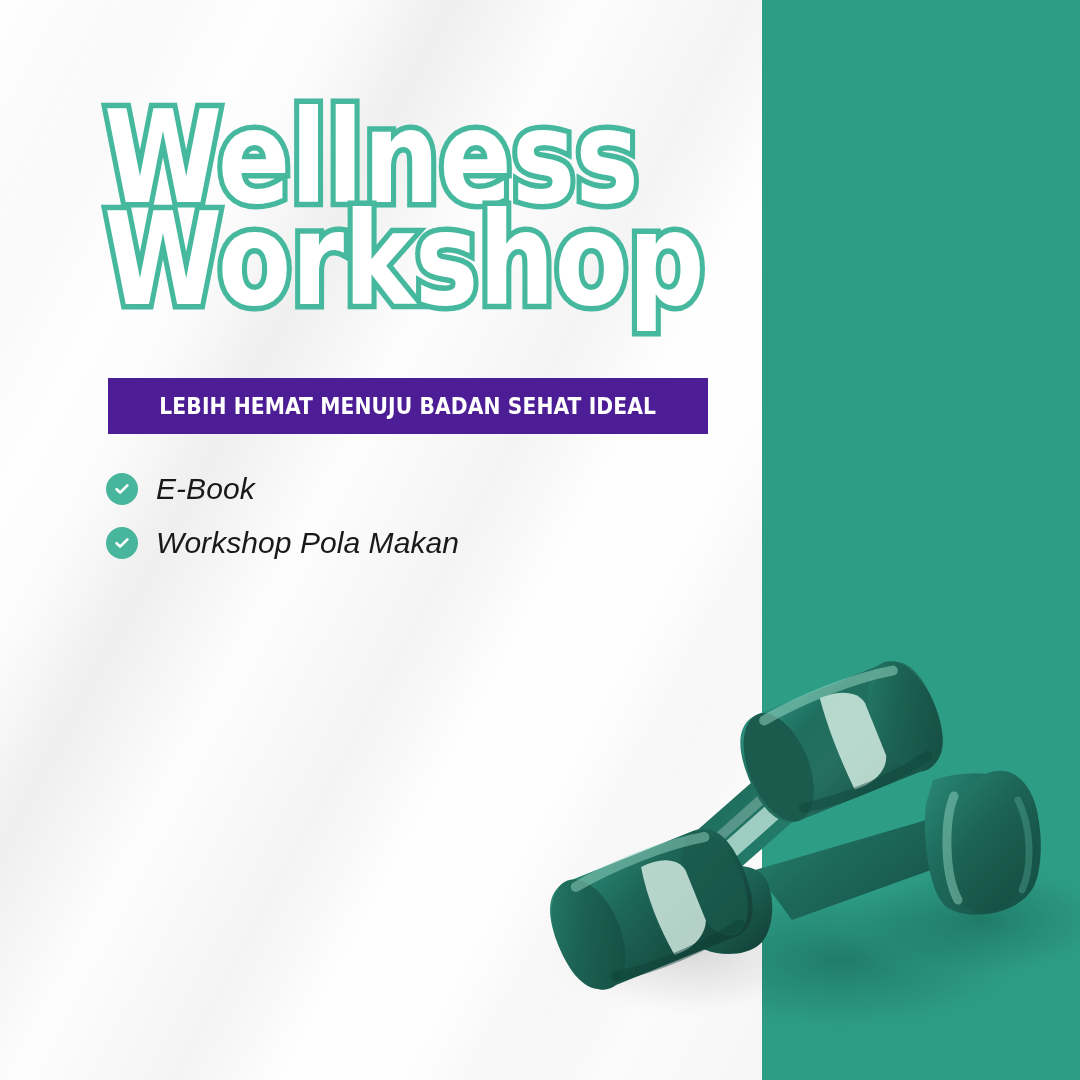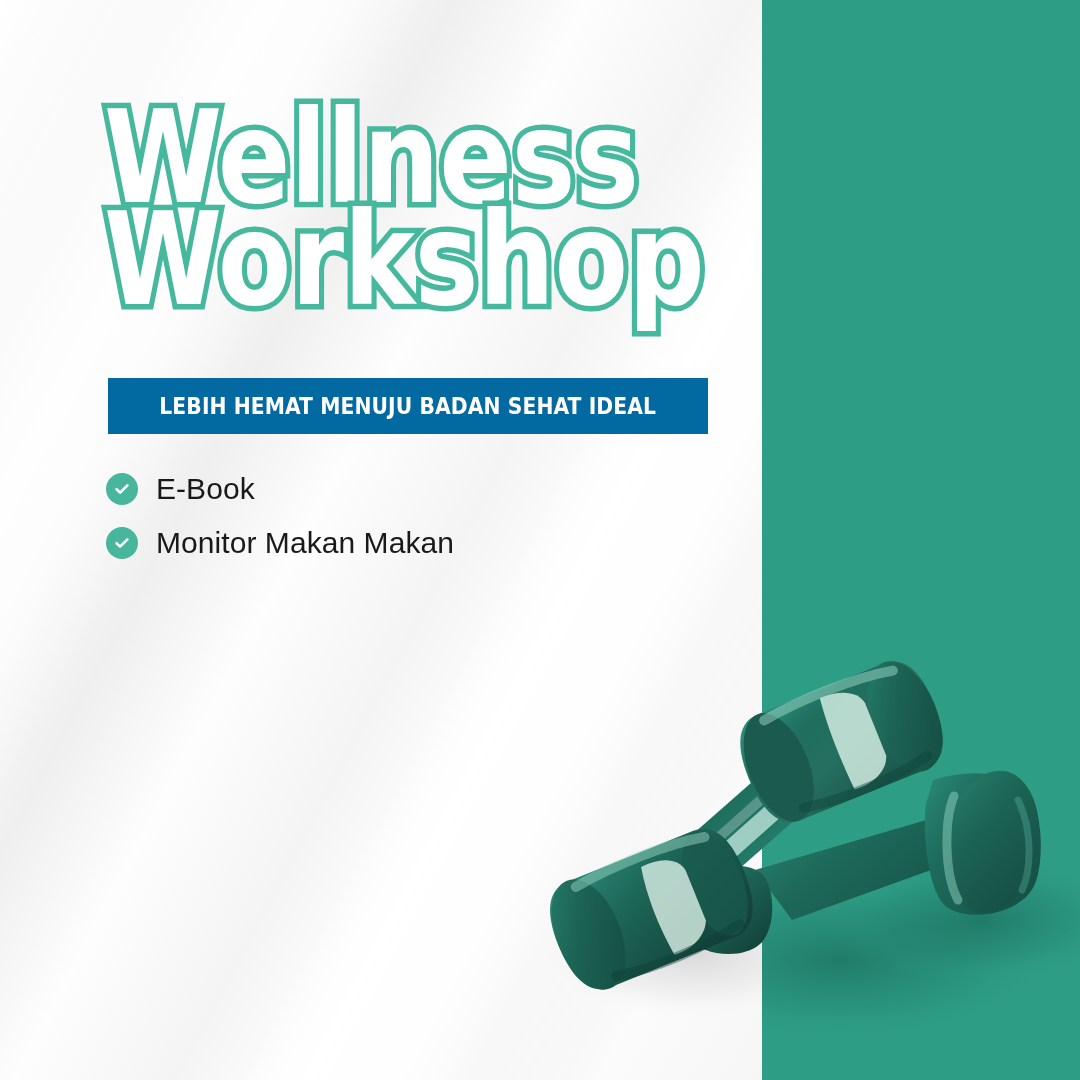--- a/index.html
+++ b/index.html
@@ -81,21 +81,21 @@
   }
   .headline .line.l2 { margin-top: -6px; }
 
   
   .subtitle-bar {
     position: absolute;
     left: 108px;
     top: 378px;
     width: 600px;
     height: 56px;
-    background: #0369a1;
+    background: #4c1d95;
     display: flex;
     align-items: center;
     justify-content: center;
     z-index: 6;
   }
   .subtitle-bar span {
     font-family: "DejaVu Sans", sans-serif;
     font-weight: 700;
     font-size: 23.5px;
     font-stretch: condensed;
@@ -129,20 +129,21 @@
   }
   .check-icon svg { display: block; }
   .feature-label {
     margin-left: 18px;
     font-family: "Liberation Sans", sans-serif;
     font-weight: 400;
     font-size: 30px;
     letter-spacing: 0.002em;
     color: #191919;
     white-space: nowrap;
+    font-style: italic;
   }
 
   
   .photo {
     position: absolute;
     left: 540px;
     top: 620px;
     width: 560px;
     height: 460px;
     z-index: 4;
@@ -289,20 +290,20 @@
       </span>
       <span class="feature-label">E-Book</span>
     </div>
 
     <div class="feature">
       <span class="check-icon">
         <svg width="18" height="18" viewBox="0 0 18 18">
           <path d="M3.6 9.2 L7.1 12.6 L14.4 5.3" stroke="#ffffff" stroke-width="2.6" fill="none" stroke-linecap="round" stroke-linejoin="round"></path>
         </svg>
       </span>
-      <span class="feature-label">Monitor Makan Makan</span>
+      <span class="feature-label">Workshop Pola Makan</span>
     </div>
 
 
 
   </div>
 
 </div>
 
 </body></html>

